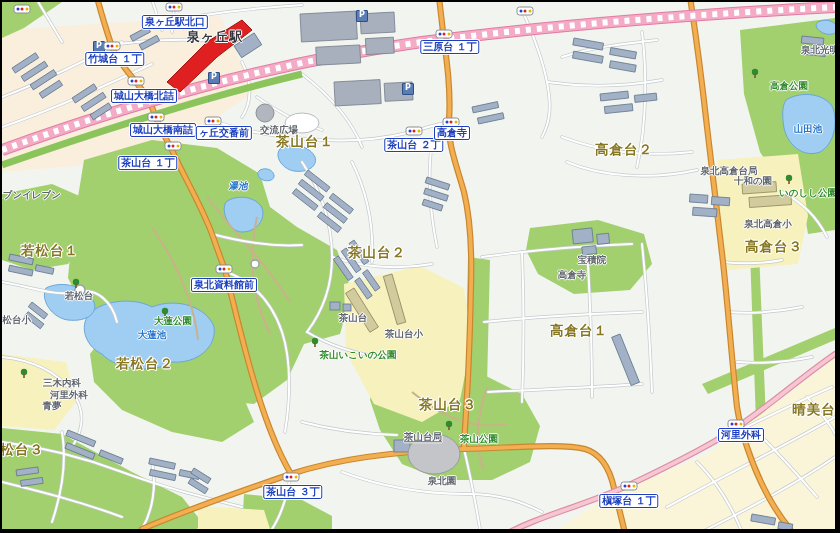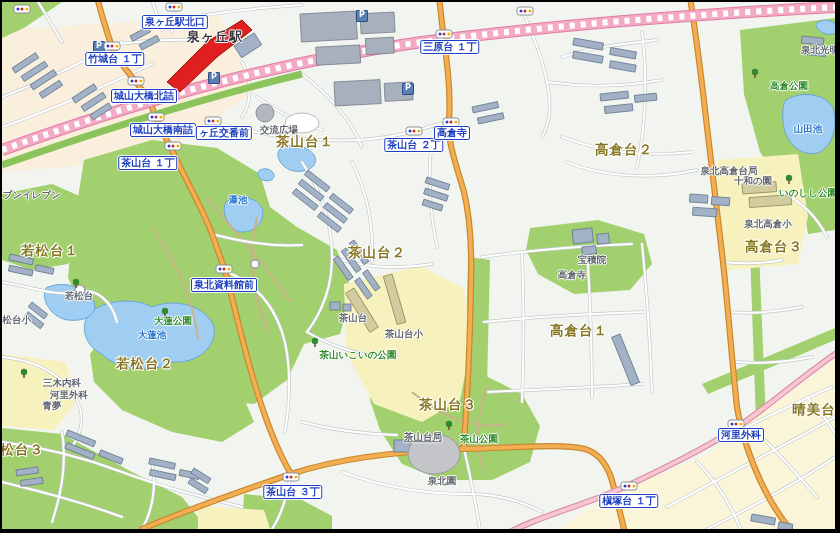--- a/index.html
+++ b/index.html
@@ -429,21 +429,21 @@
         <div class="fac" style="left: 67px; top: 393px;">河里外科</div>
         <div class="fac" style="left: 50px; top: 404px;">青夢</div>
         <div class="fac" style="left: 25px; top: 193px;">セブンイレブン</div>
         <div class="park" style="left: 787px; top: 84px;">高倉公園</div>
         <div class="park" style="left: 806px; top: 191px;">いのしし公園</div>
         <div class="park" style="left: 171px; top: 319px;">大蓮公園</div>
         <div class="park" style="left: 477px; top: 437px;">茶山公園</div>
         <div class="park" style="left: 356px; top: 353px;">茶山いこいの公園</div>
         <div class="water" style="left: 806px; top: 127px;">山田池</div>
         <div class="water" style="left: 150px; top: 333px;">大蓮池</div>
-        <div class="water" style="left: 236px; top: 198px;">瀑池</div>
+        <div class="water" style="left: 236px; top: 184px; font-style: italic;">瀑池</div>
         <div class="station" style="left: 213px; top: 34px;">泉ヶ丘駅</div>
         <div class="signal" style="left: 20px; top: 7px;">
           <span class="d1"></span>
           <span class="d2"></span>
           <span class="d3"></span>
         </div>
         <div class="signal" style="left: 172px; top: 5px;">
           <span class="d1"></span>
           <span class="d2"></span>
           <span class="d3"></span>

